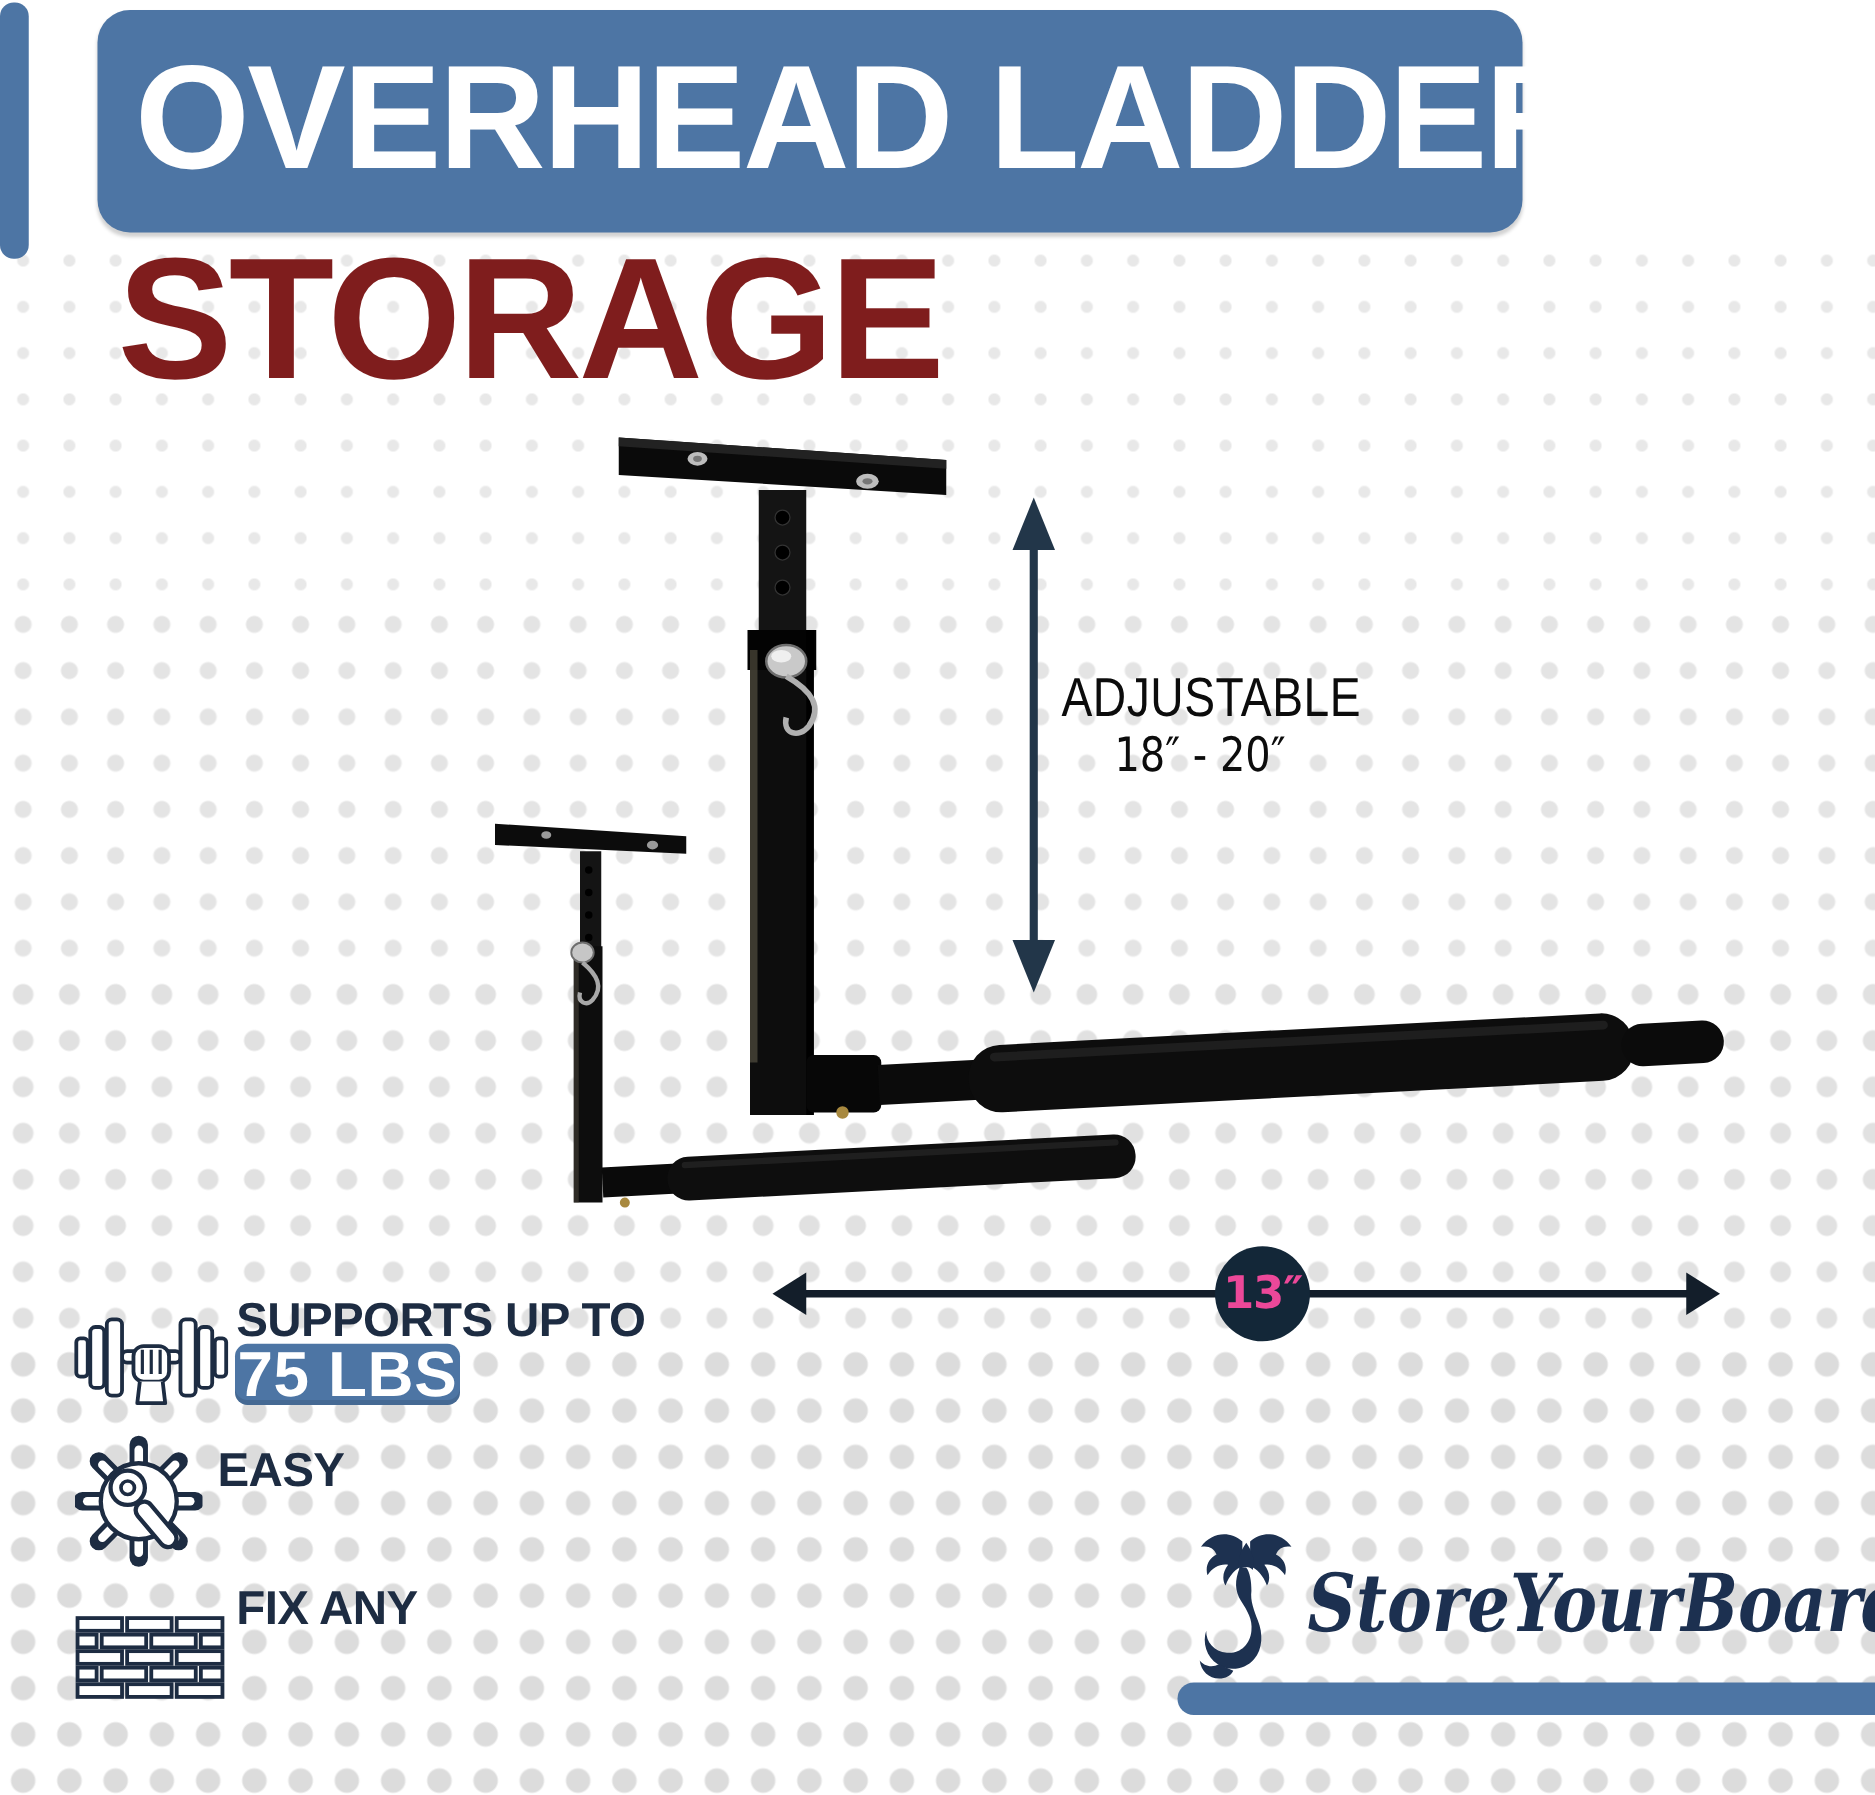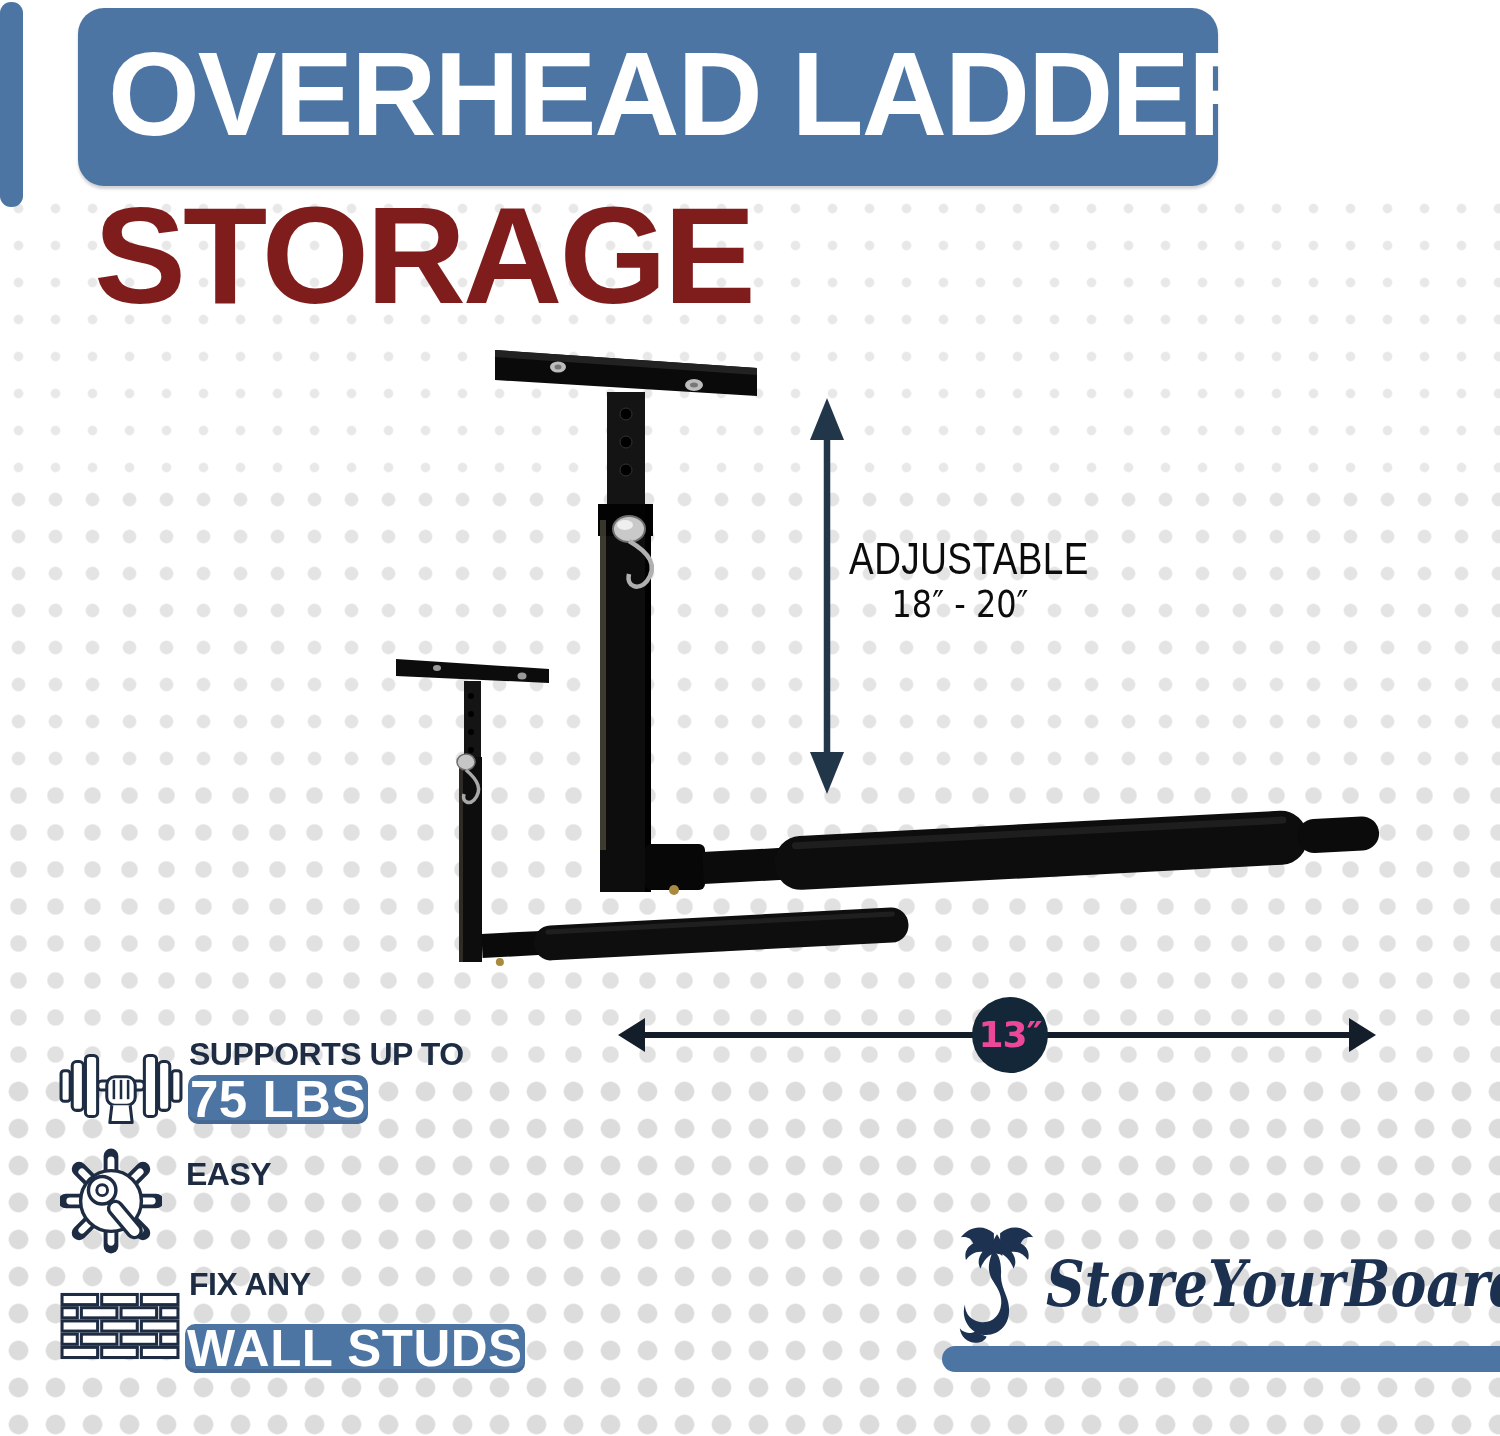--- a/index.html
+++ b/index.html
@@ -28,21 +28,21 @@
   .adj-label{position:absolute;left:828px;top:534px;width:264px;text-align:center;
     font-size:44px;font-weight:400;color:#0c0c0c;transform:scaleX(0.84);transform-origin:50% 50%;
     letter-spacing:0.5px;white-space:nowrap;}
   .adj-range{position:absolute;left:828px;top:582px;width:264px;text-align:center;
     font-family:"DejaVu Sans", sans-serif;
     font-size:38px;font-weight:400;color:#0c0c0c;transform:scaleX(0.84);transform-origin:50% 50%;white-space:nowrap;}
   .dim-circle{position:absolute;left:972px;top:997px;width:76px;height:76px;border-radius:50%;
     background:#132738;color:#ec4899;text-align:center;line-height:76px;
     font-family:"DejaVu Sans", sans-serif;font-size:36px;font-weight:700;letter-spacing:-1px;}
 
-  .feature-heading{position:absolute;font-size:32px;font-weight:700;color:#1d2c42;letter-spacing:-0.5px;white-space:nowrap;text-align:right;}
+  .feature-heading{position:absolute;font-size:38px;font-weight:700;color:#1d2c42;letter-spacing:-0.5px;white-space:nowrap;text-align:right;}
   .feature-badge{position:absolute;display:inline-block;background:#4d75a4;color:#ffffff;
     font-size:51px;font-weight:700;line-height:49px;padding:0 2px;border-radius:10px;
     letter-spacing:0.5px;white-space:nowrap;box-shadow:inset 0 -4px 0 rgba(0,0,0,0.10);}
   .feature-icon{position:absolute;}
 
   .brand-name{position:absolute;left:1046px;top:1246px;font-family:"DejaVu Serif", serif;
     font-style:italic;font-weight:700;font-size:64px;color:#1c3050;transform:scaleX(0.84);
     transform-origin:0 0;white-space:nowrap;letter-spacing:0px;}
   .brand-bar{position:absolute;left:942px;top:1346px;width:558px;height:26px;background:#4d75a4;
     border-radius:13px 0 0 13px;}
@@ -194,21 +194,21 @@
       <g transform="rotate(315 52 54)">
           <line x1="52" y1="8" x2="52" y2="26" stroke="#1d2c42" stroke-width="15" stroke-linecap="round"></line>
           <line x1="52" y1="12" x2="52" y2="24" stroke="#ffffff" stroke-width="7" stroke-linecap="round"></line>
         </g>
       <circle cx="52" cy="54" r="31" fill="#ffffff" stroke="#1d2c42" stroke-width="3.5"></circle>
       <rect x="45" y="56" width="14" height="44" rx="7" fill="#ffffff" stroke="#1d2c42" stroke-width="3.5" transform="rotate(-40 52 56)"></rect>
       <circle cx="43" cy="43" r="14" fill="#ffffff" stroke="#1d2c42" stroke-width="3.5"></circle>
       <circle cx="43" cy="43" r="5.5" fill="#ffffff" stroke="#1d2c42" stroke-width="3"></circle>
     </g>
   </svg>
-  <div class="feature-heading" style="left:186px;top:1156px;">EASY</div>
+  <div class="feature-heading" style="left:174px;top:1156px;">EASY</div>
 
   <svg class="feature-icon" style="left:60px;top:1292px;" width="120" height="68" viewBox="0 0 118 66">
     <g fill="#ffffff" stroke="#1d2c42" stroke-width="3">
       <rect x="2" y="2" width="35" height="10"></rect>
         <rect x="41" y="2" width="35" height="10"></rect>
         <rect x="80" y="2" width="36" height="10"></rect>
       <rect x="2" y="15" width="15" height="10"></rect>
         <rect x="21" y="15" width="35" height="10"></rect>
         <rect x="60" y="15" width="35" height="10"></rect>
         <rect x="99" y="15" width="17" height="10"></rect>
@@ -218,21 +218,20 @@
       <rect x="2" y="41" width="15" height="10"></rect>
         <rect x="21" y="41" width="35" height="10"></rect>
         <rect x="60" y="41" width="35" height="10"></rect>
         <rect x="99" y="41" width="17" height="10"></rect>
       <rect x="2" y="54" width="35" height="10"></rect>
         <rect x="41" y="54" width="35" height="10"></rect>
         <rect x="80" y="54" width="36" height="10"></rect>
     </g>
   </svg>
   <div class="feature-heading" style="left:189px;top:1266px;">FIX ANY</div>
-  <div class="feature-badge" style="left:185px;top:1324px;">WALL STUDS</div>
 
   <svg class="scorpion" width="78" height="122" viewBox="0 0 74 118">
     <g fill="#1d3150">
       <path d="M34,7 C24,-2 10,0 2,11 C8,10 12,12 14,17 C8,20 5,26 7,33 C11,27 17,24 23,25 C19,30 18,36 21,41 C24,33 29,28 34,26 Z"></path>
       <path d="M40,7 C50,-2 64,0 72,11 C66,10 62,12 60,17 C66,20 69,26 67,33 C63,27 57,24 51,25 C55,30 56,36 53,41 C50,33 45,28 40,26 Z"></path>
       <path d="M37,8 C32,15 30,22 32,29 C34,26 40,26 42,29 C44,22 42,15 37,8 Z"></path>
       <path d="M32,27 C28,37 28,45 33,53 C38,61 42,67 41,76 C40,87 32,94 22,93 C12,92 6,85 6,76 C3,85 6,96 15,102 C24,108 36,106 43,98 C50,90 50,78 46,68 C43,60 40,53 41,45 C41,38 40,31 37,27 Z"></path>
       <path d="M16,102 C10,105 4,103 1,99 C2,107 8,113 16,113 C21,113 25,111 27,107 Z"></path>
     </g>
   </svg>

